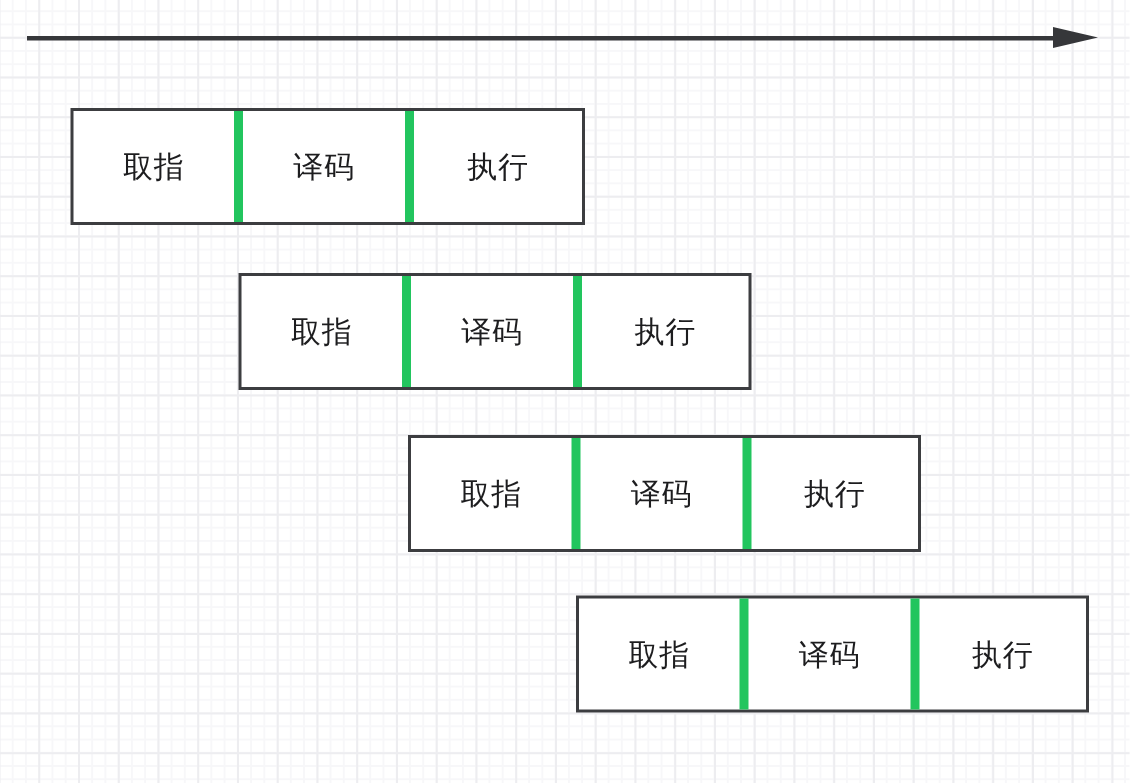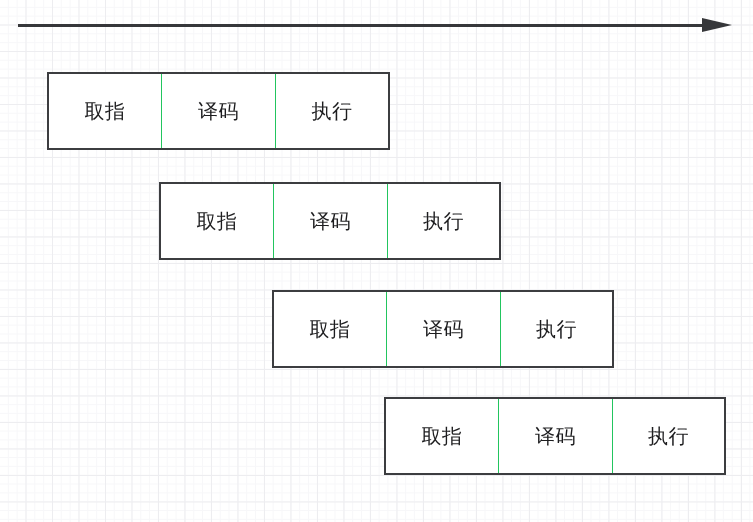--- a/index.html
+++ b/index.html
@@ -66,21 +66,21 @@
     box-sizing: border-box;
     background: #ffffff;
     border: 2px solid #3c3d40;
   }
   .stage-cell {
     box-sizing: border-box;
     display: flex;
     align-items: center;
     justify-content: center;
     height: 100%;
-    border-right: 1px solid #22c55e;
+    border-right: 6px solid #22c55e;
     color: #1d1d1f;
     font-size: 20px;
     line-height: 1;
     letter-spacing: 0.5px;
     font-family: "DejaVu Sans", "Liberation Sans", sans-serif;
     white-space: nowrap;
     user-select: none;
   }
   .stage-cell:last-child {
     border-right: none;

